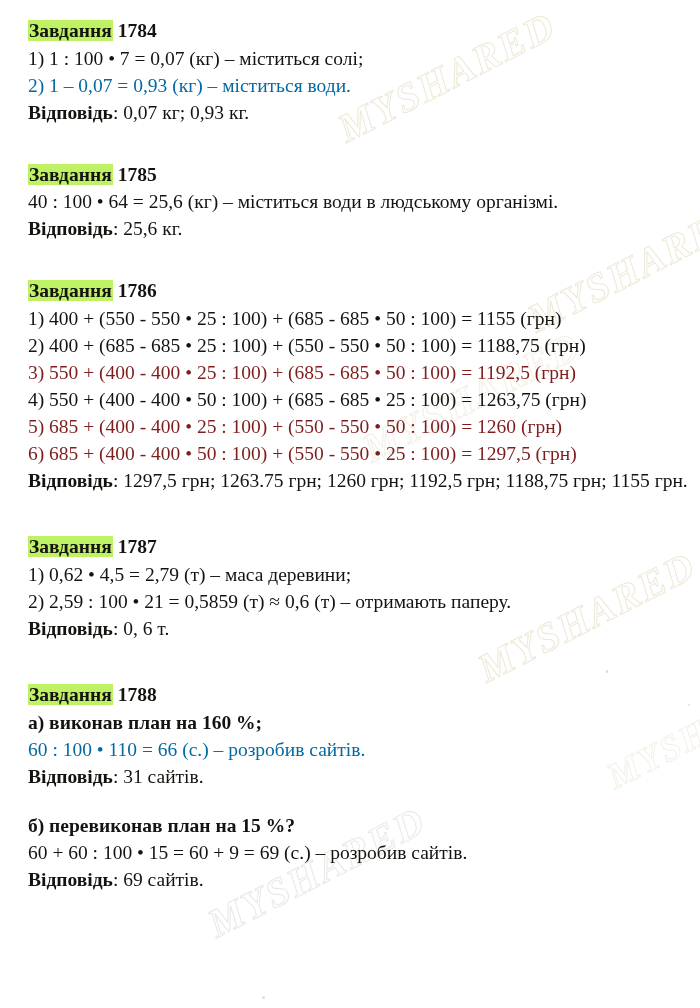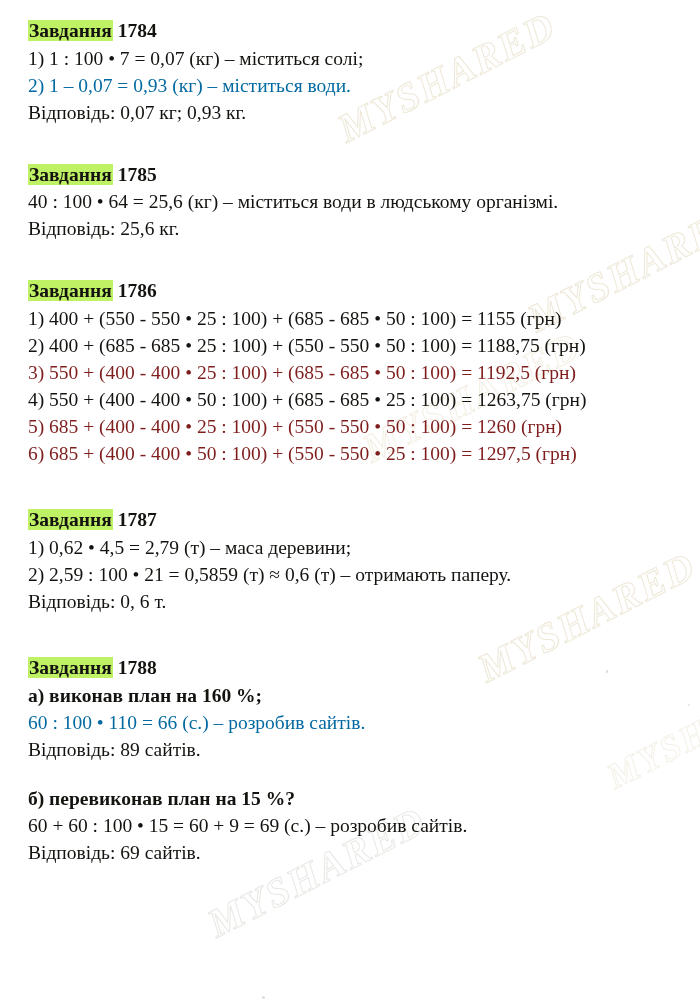--- a/index.html
+++ b/index.html
@@ -86,21 +86,21 @@
     margin: 0;
     white-space: pre-wrap;
   }
   .line.faded   { color: #0369a1; }
   .line.faded2  { color: #7f1d1d; }
   .ans {
     font-size: 19.5px;
     line-height: 1.385;
     margin: 0;
   }
-  .ans b { font-weight: normal; }
+  .ans b { font-weight: bold; }
   .sub {
     font-size: 19.5px;
     font-weight: bold;
     line-height: 1.385;
     margin: 0;
   }
   .gap-md { height: 22px; }
   .gap-lg { height: 26px; }
   .gap-xl { height: 30px; }
 </style>
@@ -148,20 +148,21 @@
     <section class="task">
       <p class="task-head">
         <span class="hl">Завдання</span><span class="num">1786</span>
       </p>
       <p class="line">1) 400 + (550 - 550 • 25 : 100) + (685 - 685 • 50 : 100) = 1155 (грн)</p>
       <p class="line">2) 400 + (685 - 685 • 25 : 100) + (550 - 550 • 50 : 100) = 1188,75 (грн)</p>
       <p class="line faded2">3) 550 + (400 - 400 • 25 : 100) + (685 - 685 • 50 : 100) = 1192,5 (грн)</p>
       <p class="line">4) 550 + (400 - 400 • 50 : 100) + (685 - 685 • 25 : 100) = 1263,75 (грн)</p>
       <p class="line faded2">5) 685 + (400 - 400 • 25 : 100) + (550 - 550 • 50 : 100) = 1260 (грн)</p>
       <p class="line faded2">6) 685 + (400 - 400 • 50 : 100) + (550 - 550 • 25 : 100) = 1297,5 (грн)</p>
+      <p class="ans"><b>Відповідь</b><span>: 1297,5 грн; 1263.75 грн; 1260 грн; 1192,5 грн; 1188,75 грн; 1155 грн.</span></p>
     </section>
 
     <div class="gap-xl"></div>
 
     <section class="task">
       <p class="task-head">
         <span class="hl">Завдання</span><span class="num">1787</span>
       </p>
       <p class="line">1) 0,62 • 4,5 = 2,79 (т) – маса деревини;</p>
       <p class="line">2) 2,59 : 100 • 21 = 0,5859 (т) ≈ 0,6 (т) – отримають паперу.</p>
@@ -171,21 +172,21 @@
     <div class="gap-xl"></div>
 
     <section class="task">
       <p class="task-head">
         <span class="hl">Завдання</span><span class="num">1788</span>
       </p>
 
       <div>
         <p class="sub">а) виконав план на 160 %;</p>
         <p class="line faded">60 : 100 • 110 = 66 (с.) – розробив сайтів.</p>
-        <p class="ans"><b>Відповідь</b><span>: 89 сайтів.</span></p>
+        <p class="ans"><b>Відповідь</b><span>: 31 сайтів.</span></p>
       </div>
 
       <div class="gap-md"></div>
 
       <div>
         <p class="sub">б) перевиконав план на 15 %?</p>
         <p class="line">60 + 60 : 100 • 15 = 60 + 9 = 69 (с.) – розробив сайтів.</p>
         <p class="ans"><b>Відповідь</b><span>: 69 сайтів.</span></p>
       </div>
     </section>

